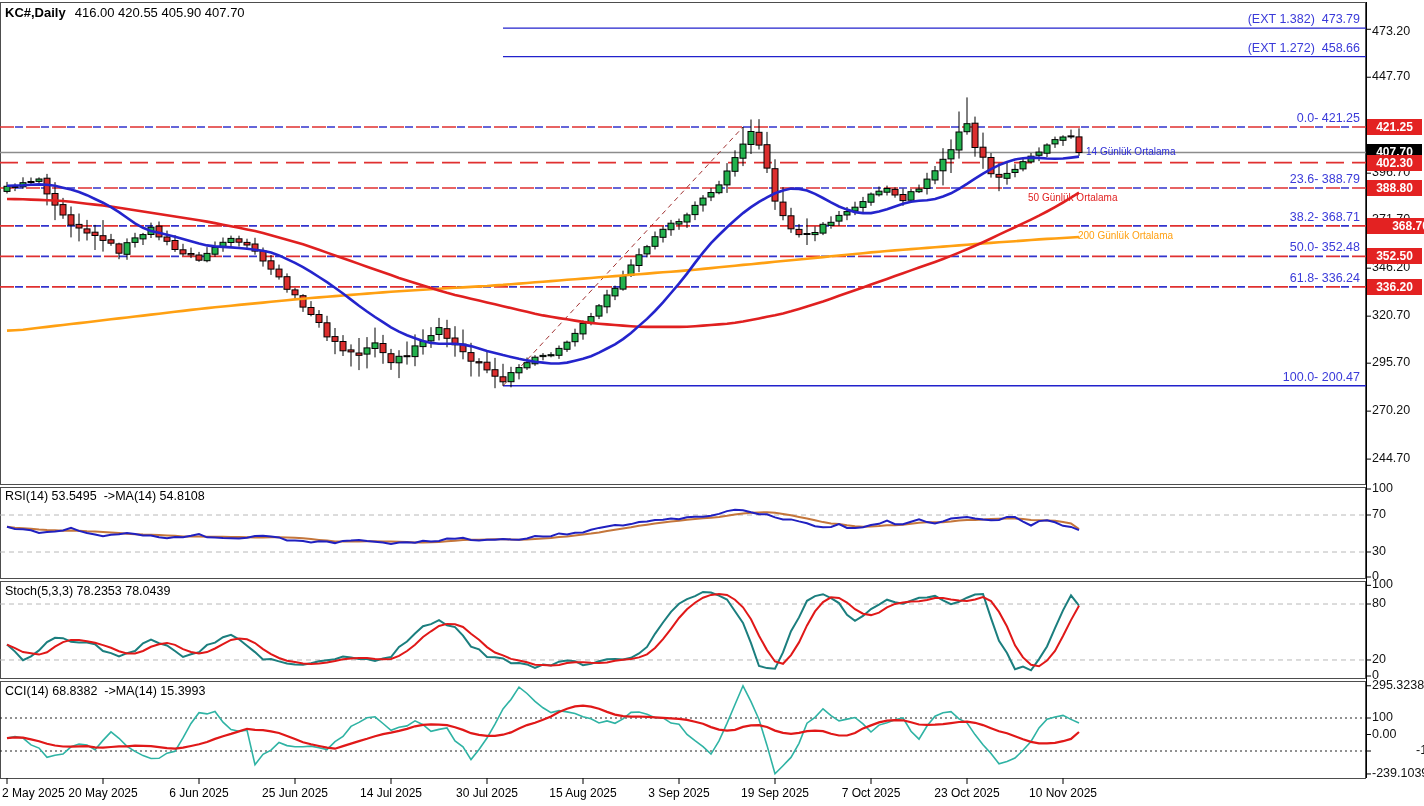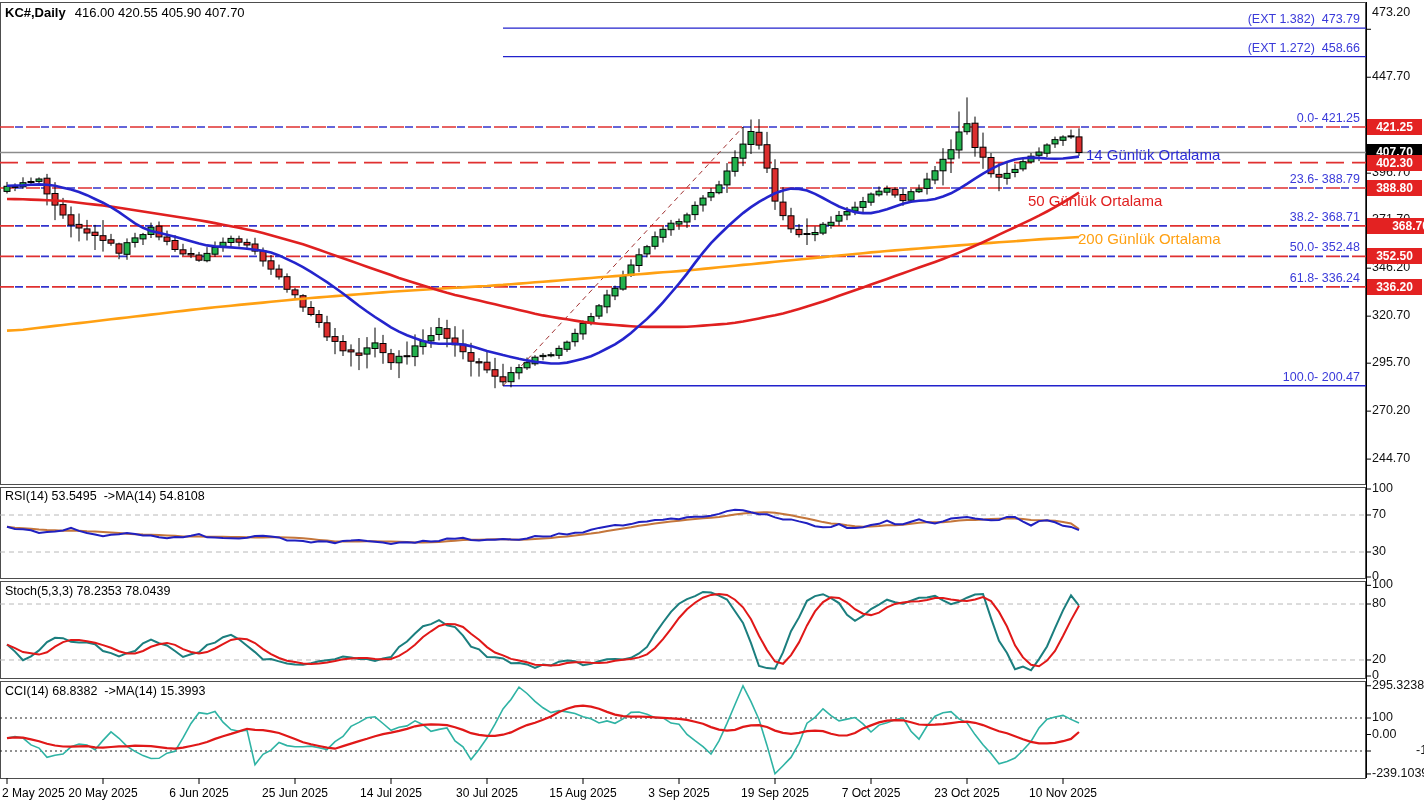--- a/index.html
+++ b/index.html
@@ -6,21 +6,21 @@
   #chart-root{position:relative;width:1424px;height:806px;background:#ffffff;overflow:hidden;
     font-family:"Liberation Sans",sans-serif;-webkit-font-smoothing:none;}
   #gfx{position:absolute;left:0;top:0;z-index:1;}
   .hit{position:absolute;z-index:2;background:transparent;}
   .lbl{position:absolute;z-index:3;white-space:pre;}
   #symbol-title{left:5px;top:5px;font-size:13px;color:#000;}
   #symbol-title .sym{font-weight:700;}
   #symbol-title .nums{font-weight:400;margin-left:9px;}
   .ind-label{left:5px;font-size:12.5px;color:#000;}
   .fib-label{font-size:12.5px;text-align:right;}
-  .ma-label{font-size:15px;}
+  .ma-label{font-size:10px;}
   .ytick{position:absolute;left:1372px;z-index:3;font-size:12.5px;color:#111;white-space:nowrap;}
   .badge{position:absolute;left:1367px;width:55px;height:16px;z-index:4;color:#fff;
     font-size:12px;font-weight:700;text-align:center;line-height:16px;}
   .dlabel{position:absolute;top:786px;z-index:3;font-size:12px;color:#000;white-space:nowrap;}
 </style>
 </head>
 <body>
 
 <div id="chart-root">
   <svg id="gfx" width="1424" height="806">
@@ -254,21 +254,21 @@
       <div class="lbl fib-label" style="right: 64px; top: 40.628px; color: rgb(58, 58, 217);">(EXT 1.272)  458.66</div>
       <div class="lbl fib-label" style="right: 64px; top: 111px; color: rgb(58, 58, 217);">0.0- 421.25</div>
       <div class="lbl fib-label" style="right: 64px; top: 172.061px; color: rgb(58, 58, 217);">23.6- 388.79</div>
       <div class="lbl fib-label" style="right: 64px; top: 209.833px; color: rgb(58, 58, 217);">38.2- 368.71</div>
       <div class="lbl fib-label" style="right: 64px; top: 240.363px; color: rgb(58, 58, 217);">50.0- 352.48</div>
       <div class="lbl fib-label" style="right: 64px; top: 270.912px; color: rgb(58, 58, 217);">61.8- 336.24</div>
       <div class="lbl fib-label" style="right: 64px; top: 369.745px; color: rgb(58, 58, 217);">100.0- 200.47</div>
       <div class="lbl ma-label" style="left: 1086px; top: 146px; color: rgb(43, 43, 213);">14 Günlük Ortalama</div>
       <div class="lbl ma-label" style="left: 1028px; top: 192px; color: rgb(224, 32, 32);">50 Günlük Ortalama</div>
       <div class="lbl ma-label" style="left: 1078px; top: 230px; color: rgb(255, 160, 18);">200 Günlük Ortalama</div>
-      <div class="ytick" style="top: 5px;">473.20</div>
+      <div class="ytick" style="top: 24px;">473.20</div>
       <div class="ytick" style="top: 69.2449px;">447.70</div>
       <div class="ytick" style="top: 165.181px;">396.70</div>
       <div class="ytick" style="top: 212.209px;">371.70</div>
       <div class="ytick" style="top: 260.177px;">346.20</div>
       <div class="ytick" style="top: 308.145px;">320.70</div>
       <div class="ytick" style="top: 355.172px;">295.70</div>
       <div class="ytick" style="top: 403.14px;">270.20</div>
       <div class="ytick" style="top: 451.108px;">244.70</div>
       <div class="ytick" style="top: 481px;">100</div>
       <div class="ytick" style="top: 507px;">70</div>

